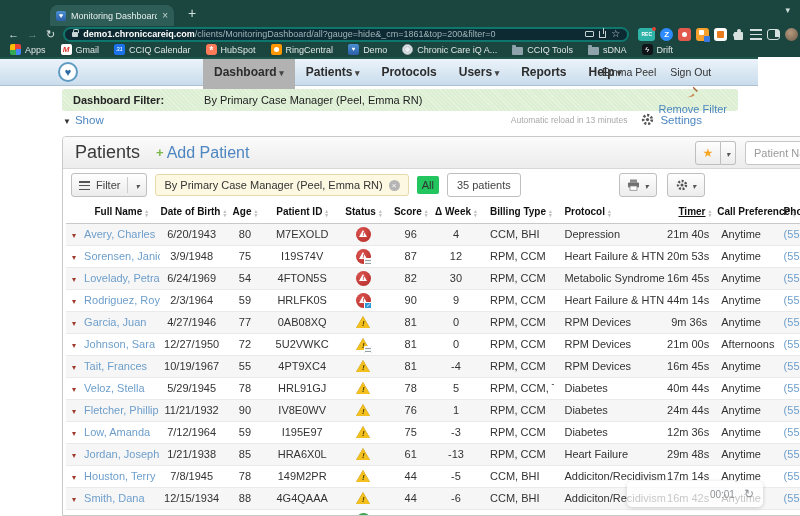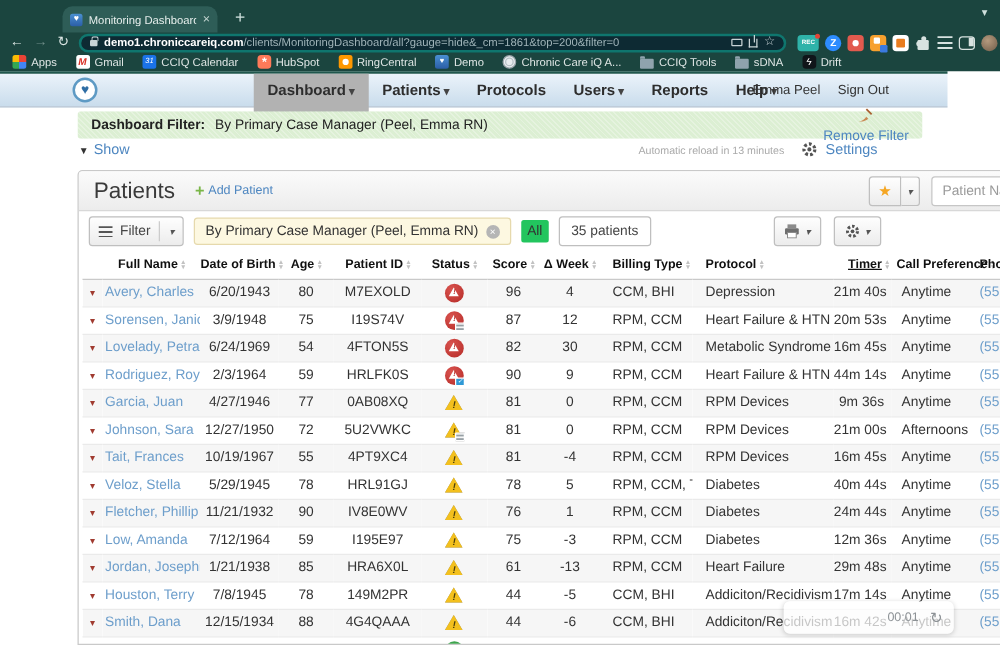--- a/index.html
+++ b/index.html
@@ -97,37 +97,37 @@
   .nav-item { padding:0 11px; line-height:26px; font-size:12px; font-weight:bold; color:#2d2d2d; white-space:nowrap; cursor:pointer; }
   .nav-item.active { background:#b2b2b2; }
   .nav-item.has-caret::after { content:" \25BE"; font-size:9px; color:#444; }
   .hdr-right { position:absolute; left:602px; top:0; height:26px; display:flex; gap:14px; align-items:center; font-size:10.5px; color:#333; }
   .hdr-link { cursor:pointer; }
 
   
   #filter-banner { position:absolute; top:89px; left:62px; width:676px; height:22px; border-radius:3px;
                    background:#dcefd3; background-image:repeating-linear-gradient(45deg,rgba(255,255,255,.28) 0 1px,transparent 1px 3px);
                    display:flex; align-items:center; padding:0 11px; font-size:11px; color:#222; }
-  #filter-banner .lbl { font-weight:bold; margin-right:8px; }
+  #filter-banner .lbl { font-weight:bold; margin-right:40px; }
   .banner-right { margin-left:auto; display:flex; align-items:center; gap:5px;flex-direction:column; }
   .remove-link { color:#4d86c0; font-size:11px; cursor:pointer; }
   .show-link { position:absolute; top:114px; left:63px; display:flex; align-items:center; gap:4px;
                font-size:11.5px; color:#4d86c0; cursor:pointer; }
   .show-tri::after { content:"\25BC"; font-size:8px; color:#333; }
   .subbar-right { position:absolute; top:113px; right:98px; display:flex; align-items:center; gap:6px; }
   .reload-note { font-size:8.5px; color:#a9a9a9; margin-right:8px; }
   .settings-link { color:#4d86c0; font-size:11.5px; cursor:pointer; }
 
   
   #panel { position:absolute; top:136px; left:62px; width:745px; height:380px; background:#fff;
            border:1px solid #c9c9c9; border-radius:4px 4px 0 0; overflow:hidden; }
   .panel-header { height:32px; background:linear-gradient(#fbfbfb,#ececec); border-bottom:1px solid #d8d8d8;
                   position:relative; display:flex; align-items:center; padding-left:12px; gap:16px; }
   .panel-title { font-size:18px; color:#3a3a3a; }
-  .add-link { color:#4d86c0; font-size:10px; display:flex; align-items:center; gap:3px; cursor:pointer; }
+  .add-link { color:#4d86c0; font-size:16px; display:flex; align-items:center; gap:3px; cursor:pointer; }
   .plus-ico { color:#7ab648; font-weight:bold; font-size:13px; line-height:1; }
   .plus-ico::after { content:"+"; }
   .btn { background:linear-gradient(#fefefe,#ececec); border:1px solid #bfbfbf; border-radius:3px; height:24px;
          display:inline-flex; align-items:center; justify-content:center; font-size:11px; color:#444; cursor:pointer; }
   .star-group { position:absolute; left:632px; top:4px; display:flex; }
   .star-btn { width:26px; border-radius:3px 0 0 3px; color:#f5a623; font-size:12px; }
   .star-btn::after { content:"\2605"; }
   .star-caret { width:15px; border-left:none; border-radius:0 3px 3px 0; }
   .caret-g::after { content:"\25BE"; font-size:8px; color:#555; }
   .name-input { position:absolute; left:682px; top:4px; width:130px; height:24px; border:1px solid #c6c6c6; border-radius:3px;

